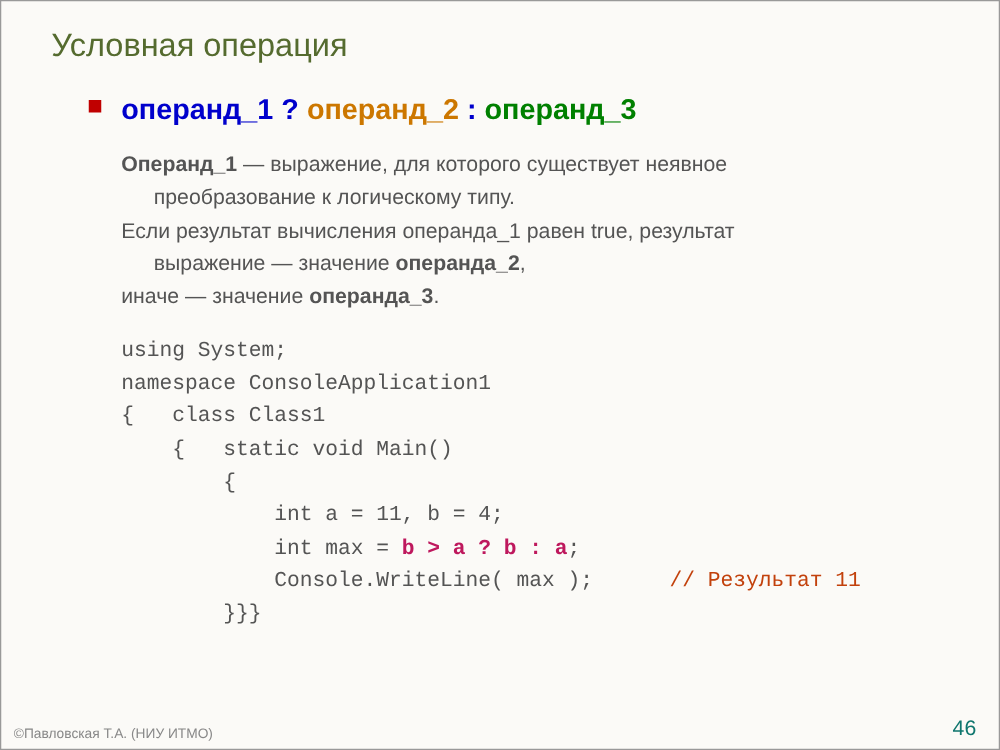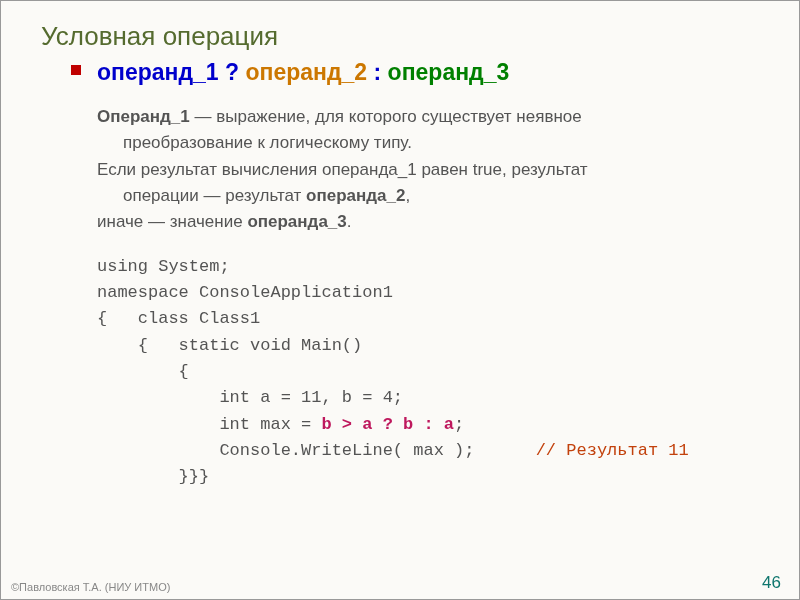--- a/index.html
+++ b/index.html
@@ -12,21 +12,21 @@
     overflow: hidden;
     border: 1px solid #999;
   }
   .slide {
     padding: 20px 40px 20px 40px;
   }
   .title {
     font-size: 26px;
     color: #556b2f;
     font-weight: normal;
-    margin-bottom: 7px;
+    margin-bottom: 22px;
   }
   .content {
     padding-left: 30px;
   }
   .bullet-row {
     display: flex;
     align-items: flex-start;
     margin-bottom: 18px;
   }
   .bullet-square {
@@ -95,21 +95,21 @@
       </div>
     </div>
 
     <div class="body-text">
       <div>
         <span class="b1">Операнд_1</span><span> — выражение, для которого существует неявное</span>
       </div>
       <div><span class="indent">преобразование к логическому типу.</span></div>
       <div>Если результат вычисления операнда_1 равен true, результат</div>
       <div>
-        <span class="indent"><span>операции — результат </span><span class="b1">операнда_2</span><span>,</span></span>
+        <span class="indent"><span>выражение — значение </span><span class="b1">операнда_2</span><span>,</span></span>
       </div>
       <div>
         <span>иначе — значение </span><span class="b1">операнда_3</span><span>.</span>
       </div>
     </div>
 
     <div class="code-block">
       <div class="code-line">using System;</div>
       <div class="code-line">namespace ConsoleApplication1</div>
       <div class="code-line">{   class Class1</div>

